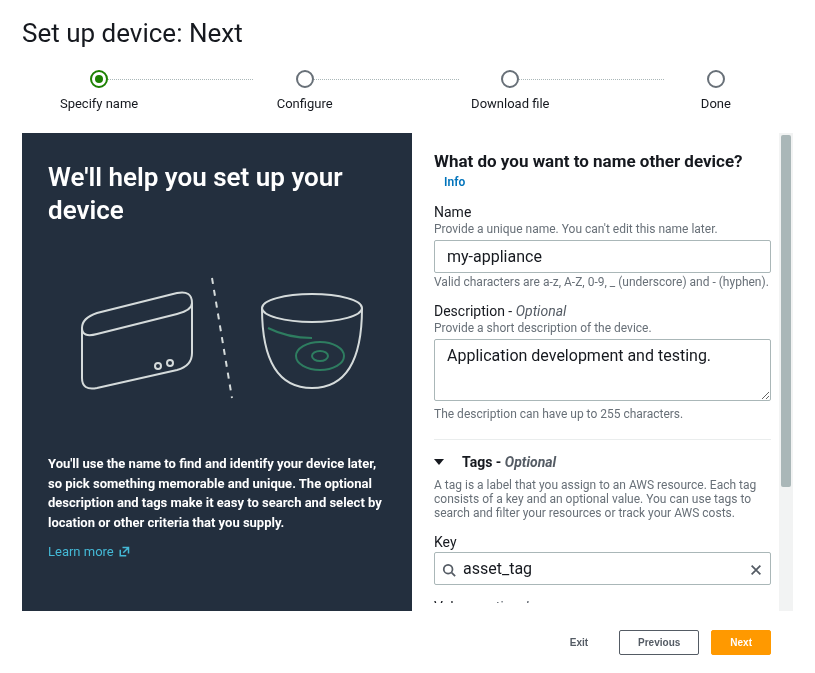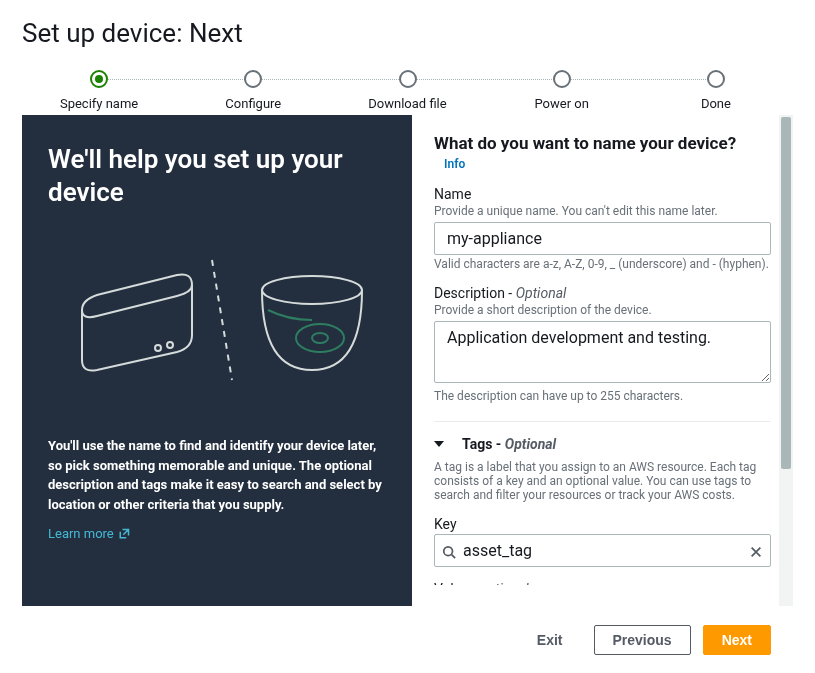--- a/index.html
+++ b/index.html
@@ -22,21 +22,21 @@
     font-size: 26px;
     font-weight: 400;
     color: #16191f;
     margin-bottom: 22px;
   }
   
   .stepper {
     display: flex;
     align-items: flex-start;
     justify-content: space-between;
-    margin-bottom: 4px;
+    margin-bottom: 22px;
     text-align: right;
   }
   .step {
     display: flex;
     flex-direction: column;
     align-items: center;
     width: 20%;
     position: relative;
   }
   .step-line {
@@ -220,21 +220,21 @@
   
   .footer {
     display: flex;
     justify-content: flex-end;
     align-items: center;
     gap: 12px;
     padding: 18px 22px 18px 0;
     border-top: 1px solid #fff;
   }
   .btn {
-    font-size: 14px;
+    font-size: 10px;
     padding: 6px 18px;
     border-radius: 2px;
     cursor: pointer;
     font-weight: 600;
     border: 1px solid transparent;
     background: transparent;
   }
   .btn-link { color: #545b64; }
   .btn-secondary { border-color: #545b64; color: #545b64; background: #fff; }
   .btn-primary { background: #ff9900; border-color: #ff9900; color: #fff; }
@@ -254,25 +254,20 @@
     </div>
     <div class="step">
       <div class="step-line right"></div>
       <div class="step-circle"></div>
       <div class="step-label">Configure</div>
     </div>
     <div class="step">
       <div class="step-line right"></div>
       <div class="step-circle"></div>
       <div class="step-label">Download file</div>
-    </div>
-    <div class="step">
-      <div class="step-line right"></div>
-      <div class="step-circle"></div>
-      <div class="step-label">Power on</div>
     </div>
     <div class="step">
       <div class="step-circle"></div>
       <div class="step-label">Done</div>
     </div>
   </div>
 
   <div class="main-row">
 
     <div class="left-panel">
@@ -308,21 +303,21 @@
         <span class="ext-icon">
           <svg viewBox="0 0 16 16" width="12" height="12" stroke="#44b9d6" fill="none" stroke-width="2">
             <path d="M6 2h8v8M14 2L7 9M11 13H3V5"></path>
           </svg>
         </span>
       </a>
     </div>
 
     <div class="right-panel">
       <div>
-        <span class="form-heading">What do you want to name your device?</span>
+        <span class="form-heading">What do you want to name other device?</span>
         <a href="#" class="info-link">Info</a>
       </div>
 
       <div class="field">
         <div class="field-label">Name</div>
         <div class="field-help">Provide a unique name. You can't edit this name later.</div>
         <input class="text-input" type="text" value="my-appliance" style="">
         <div class="field-help">Valid characters are a-z, A-Z, 0-9, _ (underscore) and - (hyphen).</div>
       </div>
 

